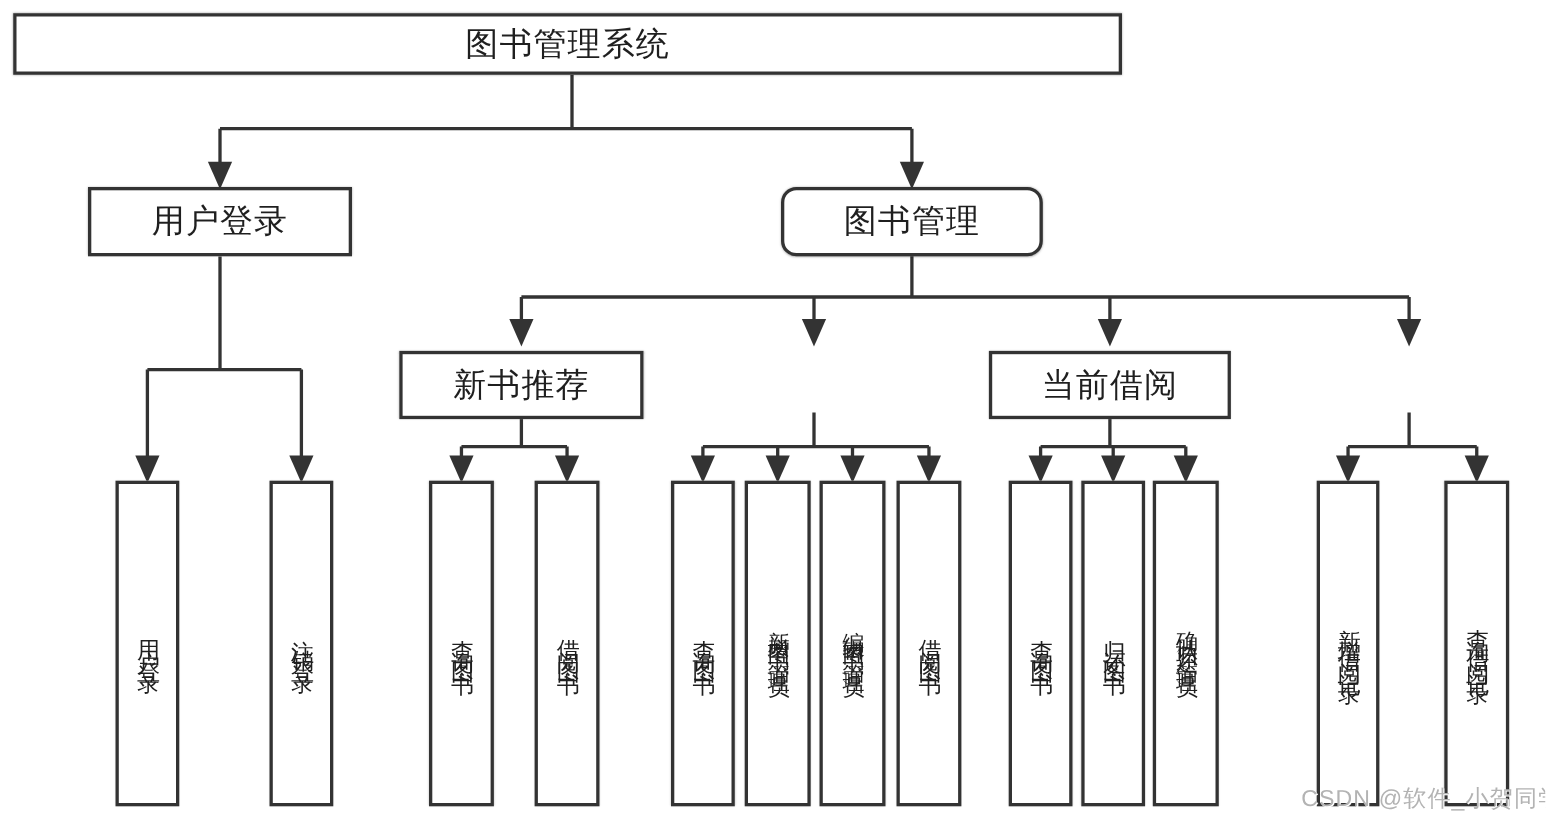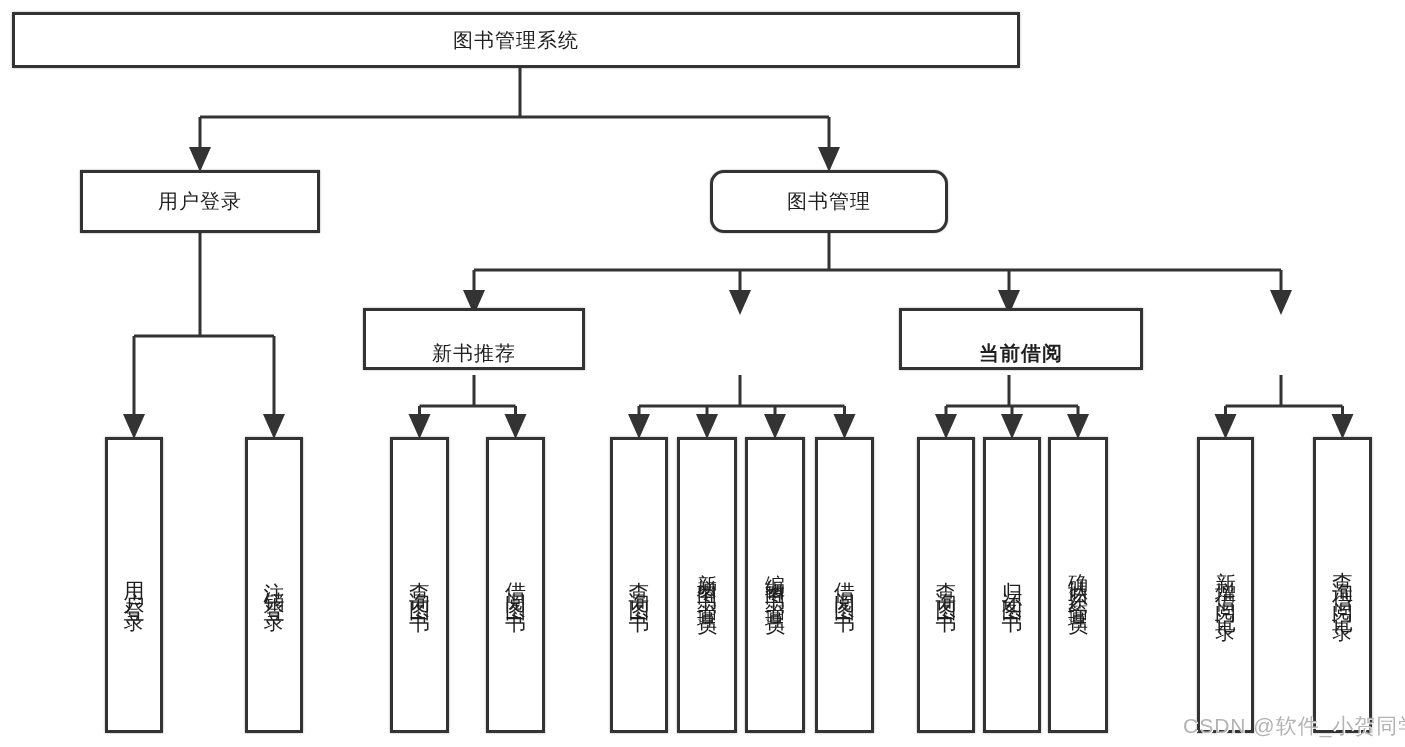--- a/index.html
+++ b/index.html
@@ -21,28 +21,28 @@
     position: absolute;
     box-sizing: border-box;
     border: 3px solid #333333;
     background: #ffffff;
     display: flex;
     align-items: center;
     justify-content: center;
     color: #1f1f1f;
     box-shadow: 0 0 2px rgba(0,0,0,0.35);
   }
-  .h { font-size: 20px; letter-spacing: 1px; }
+  .h { font-size: 30px; letter-spacing: 1px; }
   .root  { left: 12px;   top: 12px;  width: 1008px; height: 56px; }
   .l2a   { left: 80px;   top: 170px; width: 240px;  height: 63px; }
   .l2b   { left: 710px;  top: 170px; width: 238px;  height: 63px; border-radius: 14px; }
-  .l3    { top: 308px; height: 62px; width: 222px; align-items: flex-end; }
+  .l3    { top: 319px; height: 62px; width: 222px; }
   .l3a   { left: 363px; }
   .l3b   { left: 630px; width: 220px; }
-  .l3c   { left: 899px; width: 244px; font-weight: bold; }
+  .l3c   { left: 899px; width: 220px; }
   .l3d   { left: 1171px; width: 220px; }
   .v { top: 437px; height: 296px; }
   .v > span {
     writing-mode: vertical-rl;
     text-orientation: mixed;
     font-size: 21px;
     line-height: 1.15;
     letter-spacing: 10px;
     color: #1f1f1f;
     white-space: nowrap;

